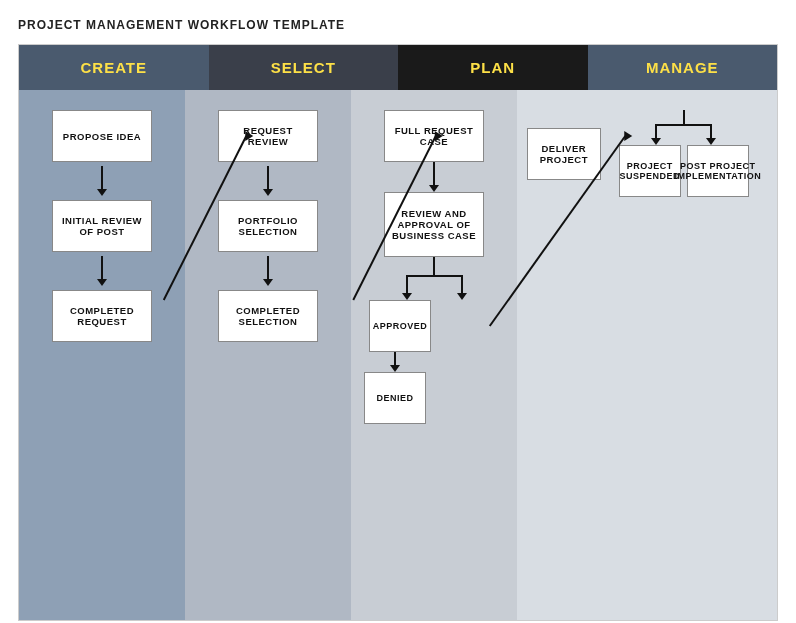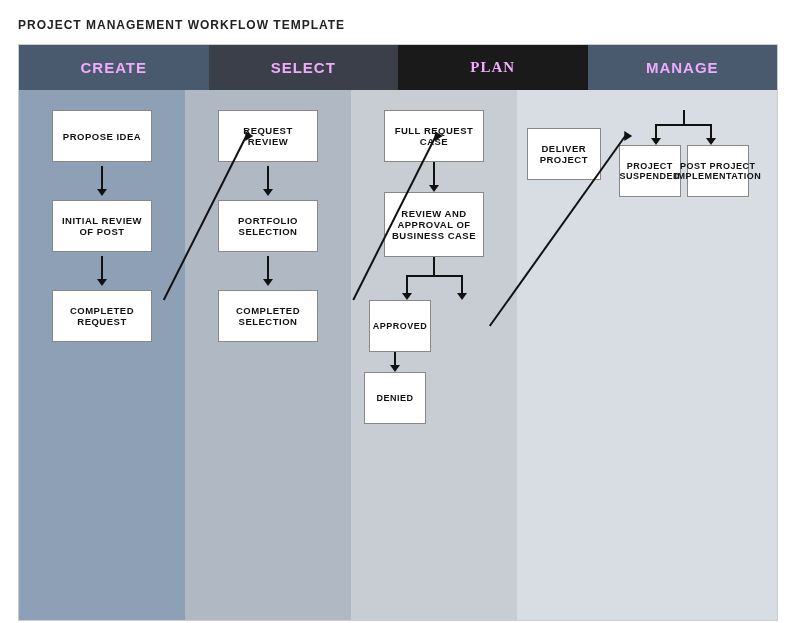--- a/index.html
+++ b/index.html
@@ -26,25 +26,25 @@
       display: flex;
       width: 100%;
     }
     .col-header {
       flex: 1;
       padding: 14px 8px;
       text-align: center;
       font-weight: bold;
       font-size: 15px;
       letter-spacing: 1px;
-      color: #f0abfc;
+      color: #fde047;
     }
     .col-header.create { background: #4a5a6e; }
     .col-header.select { background: #3a3f4a; }
-    .col-header.plan   { background: #1a1a1a; font-family: Liberation Serif, serif; }
+    .col-header.plan   { background: #1a1a1a; }
     .col-header.manage { background: #4a5a6e; }
 
     .body-row {
       display: flex;
       width: 100%;
       min-height: 530px;
     }
     .col-body {
       flex: 1;
       padding: 20px 10px;

